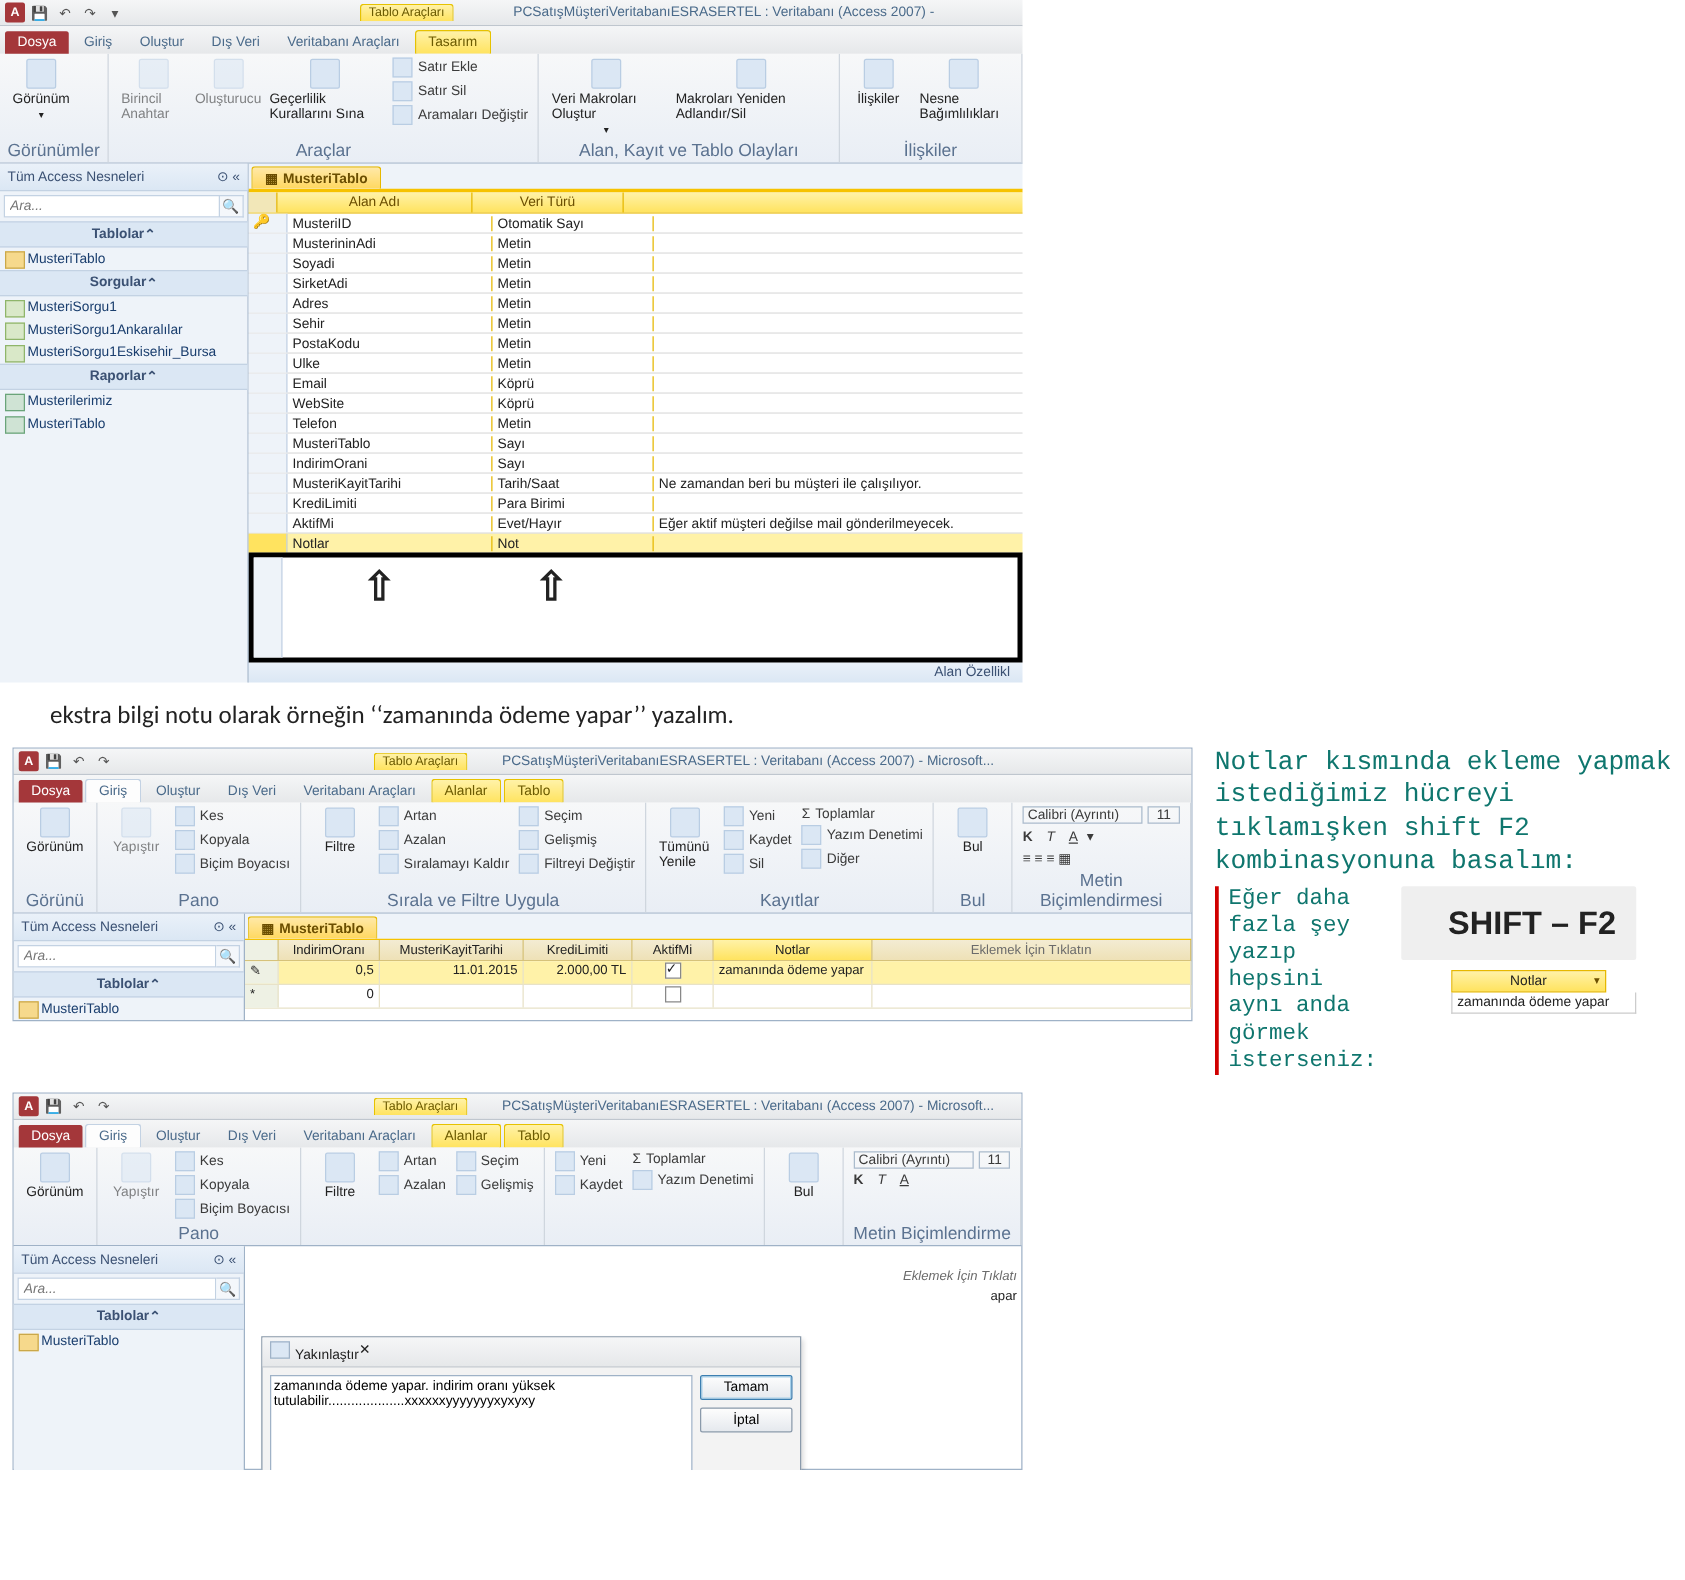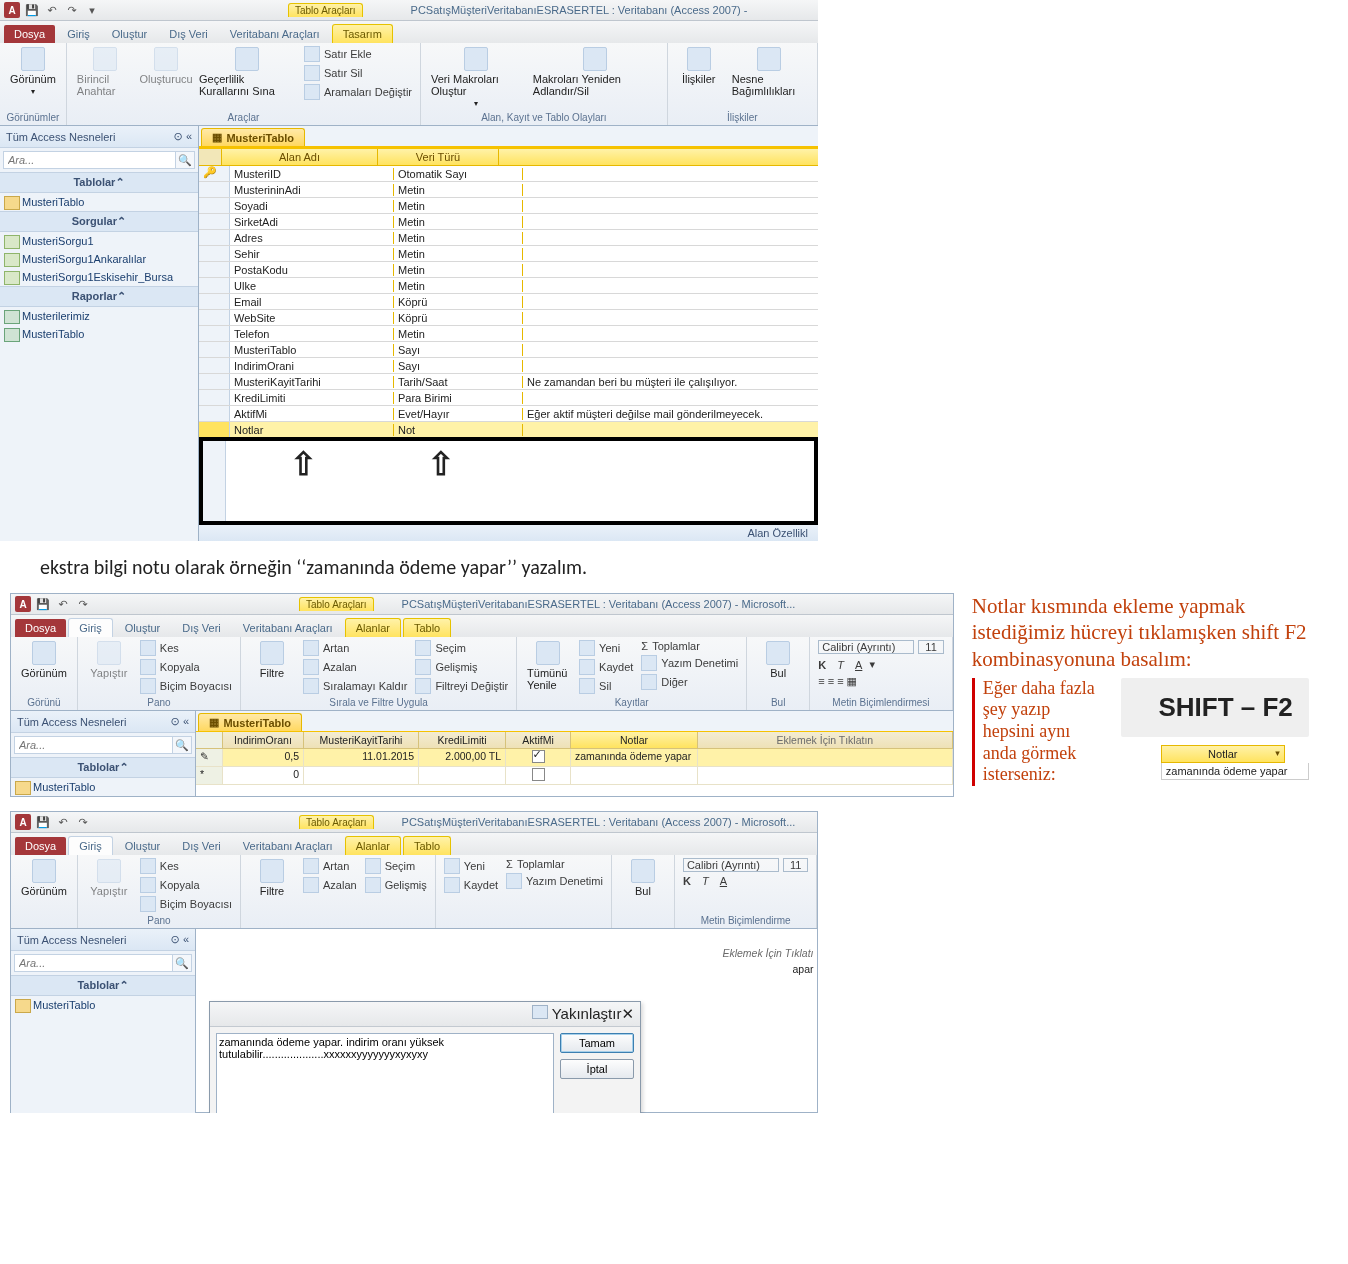--- a/index.html
+++ b/index.html
@@ -9,21 +9,21 @@
   .qat .mini{width:16px;height:16px;display:flex;align-items:center;justify-content:center;color:#555}
   .tabs{display:flex;align-items:flex-end;height:22px;background:linear-gradient(#f5f6f7,#e6e8ea);padding-left:4px;gap:2px;position:relative}
   .tab{padding:3px 10px;font-size:11px;color:#4a6a8a;cursor:default}
   .tab.file{background:#a4373a;color:#fff;border-radius:2px 2px 0 0}
   .tab.ctx{background:linear-gradient(#fff2a8,#ffe35f);border:1px solid #e6c200;border-bottom:none;border-radius:3px 3px 0 0;color:#6b5a00}
   .ctx-label{position:absolute;top:-18px;font-size:10px;background:linear-gradient(#fff2a8,#ffe35f);padding:1px 6px;border:1px solid #e6c200;border-bottom:none;border-radius:3px 3px 0 0;color:#6b5a00}
   .title{color:#4a6a8a;font-size:11px}
   .ribbon{display:flex;background:linear-gradient(#f7f8f9,#e9eef5);border-bottom:1px solid #9fb2c7;min-height:70px}
   .grp{border-right:1px solid #cfd6de;padding:2px 6px 2px 6px;display:flex;flex-direction:column;justify-content:space-between}
   .grp-body{display:flex;gap:4px;align-items:flex-start}
-  .grp-label{text-align:center;font-size:10px;color:#5b7290;padding-top:2px}
+  .grp-label{text-align:center;font-size:14px;color:#5b7290;padding-top:2px}
   .big-btn{display:flex;flex-direction:column;align-items:center;gap:2px;padding:2px 4px;min-width:42px}
   .big-btn .ico{width:28px;height:28px;background:#dbe7f4;border:1px solid #b9cde3;border-radius:2px}
   .big-btn.disabled{opacity:.55}
   .sml{display:flex;align-items:center;gap:4px;padding:1px 2px;color:#3b3b3b;white-space:nowrap}
   .sml .ico{width:14px;height:14px;background:#dbe7f4;border:1px solid #b9cde3}
   .stack{display:flex;flex-direction:column;gap:1px}
   
   .workspace{display:flex}
   .nav{width:198px;border-right:1px solid #9fb2c7;background:#eef3f9}
   .nav-hd{background:linear-gradient(#eaf1f9,#dbe7f4);padding:4px 6px;display:flex;justify-content:space-between;align-items:center;border-bottom:1px solid #c3d2e3;color:#3b5173;font-size:11px}
@@ -49,36 +49,36 @@
   .grow .gcol-sel{background:#eef3f9;border-right:1px solid #c3d2e3;height:100%}
   .grow>div{padding:0 4px;font-size:11px}
   .grow.sel{background:#fff2a8}
   .grow.sel .gcol-sel{background:#ffe35f}
   .highlight-box{border:4px solid #000;margin-top:-1px;position:relative;height:80px;display:flex}
   .highlight-box .gcol-sel{background:#eef3f9;border-right:1px solid #c3d2e3}
   .arrow{font-size:32px;font-weight:bold;position:relative;top:4px}
   .propbar{display:flex;justify-content:flex-end;background:linear-gradient(#eaf1f9,#dbe7f4);padding:2px 10px;color:#3b5173}
   
   .note{font-family:Calibri,sans-serif;font-size:20px;color:#222;padding:14px 0 14px 40px}
-  .red-note{font-family:Liberation Serif, serif;color:#c2410c}
+  .red-note{font-family:Liberation Mono, monospace;color:#0f766e}
   
   .mini-shot{border:1px solid #9fb2c7;position:relative}
   .mini-shot .ribbon{min-height:54px}
   .mini-shot .big-btn .ico{width:22px;height:22px}
   .dsheet-hd{display:flex;background:linear-gradient(#f3ecd3,#eee1b6);border-bottom:1px solid #d6c27a}
   .dsheet-hd>div{border-right:1px solid #d6c27a;padding:2px 4px;font-size:10.5px;text-align:center;white-space:nowrap}
   .dsheet-row{display:flex;border-bottom:1px solid #e8e2c8;background:#fff}
   .dsheet-row>div{border-right:1px solid #e8e2c8;padding:1px 4px;font-size:10.5px;white-space:nowrap}
   .dsheet-row.cur{background:#fff2a8}
   .ds-sel{width:18px;background:#eef1e4}
   .chk{width:11px;height:11px;border:1px solid #888;display:inline-block;background:#fff;position:relative}
   .chk.on::after{content:"✓";position:absolute;top:-3px;left:0;font-size:11px}
   
   .dlg{position:absolute;left:198px;top:72px;width:430px;background:#f3f3f3;border:1px solid #8a9aab;box-shadow:2px 2px 4px rgba(0,0,0,.15)}
-  .dlg-title{background:linear-gradient(#f5f6f7,#e6e8ea);padding:3px 6px;font-size:15px;display:flex;justify-content:flex-end;border-bottom:1px solid #c3c9d0}
+  .dlg-title{background:linear-gradient(#f5f6f7,#e6e8ea);padding:3px 6px;font-size:11px;display:flex;justify-content:flex-start;border-bottom:1px solid #c3c9d0}
   .dlg-body{display:flex;padding:6px;gap:6px}
   .dlg textarea{flex:1;height:170px;font-family:sans-serif;font-size:11px;border:1px solid #9fb2c7;resize:none;padding:2px}
   .dlg .btns{display:flex;flex-direction:column;gap:6px}
   .dlg button{width:74px;padding:3px 0;font-size:11px;background:linear-gradient(#fdfdfd,#e5e9ee);border:1px solid #8a9aab;border-radius:2px}
   .dlg button.primary{border:1px solid #3c7fb1;box-shadow:0 0 0 1px #a6d0ea inset}
   .kbd{font-family:Arial;font-weight:bold;font-size:26px;background:#efefef;padding:14px 16px;border-radius:2px;text-align:right}
   .mini-notlar{margin-top:8px}
   .mini-notlar .hdr{background:linear-gradient(#fff2a8,#ffe35f);border:1px solid #e6b800;padding:2px 6px;font-size:11px;text-align:center;width:110px;position:relative}
   .mini-notlar .hdr::after{content:"▾";position:absolute;right:4px;top:2px;font-size:9px;color:#6b4e00}
   .mini-notlar .val{border:1px solid #ccc;border-top:none;padding:2px 4px;font-size:11px;width:138px;background:#fff}

